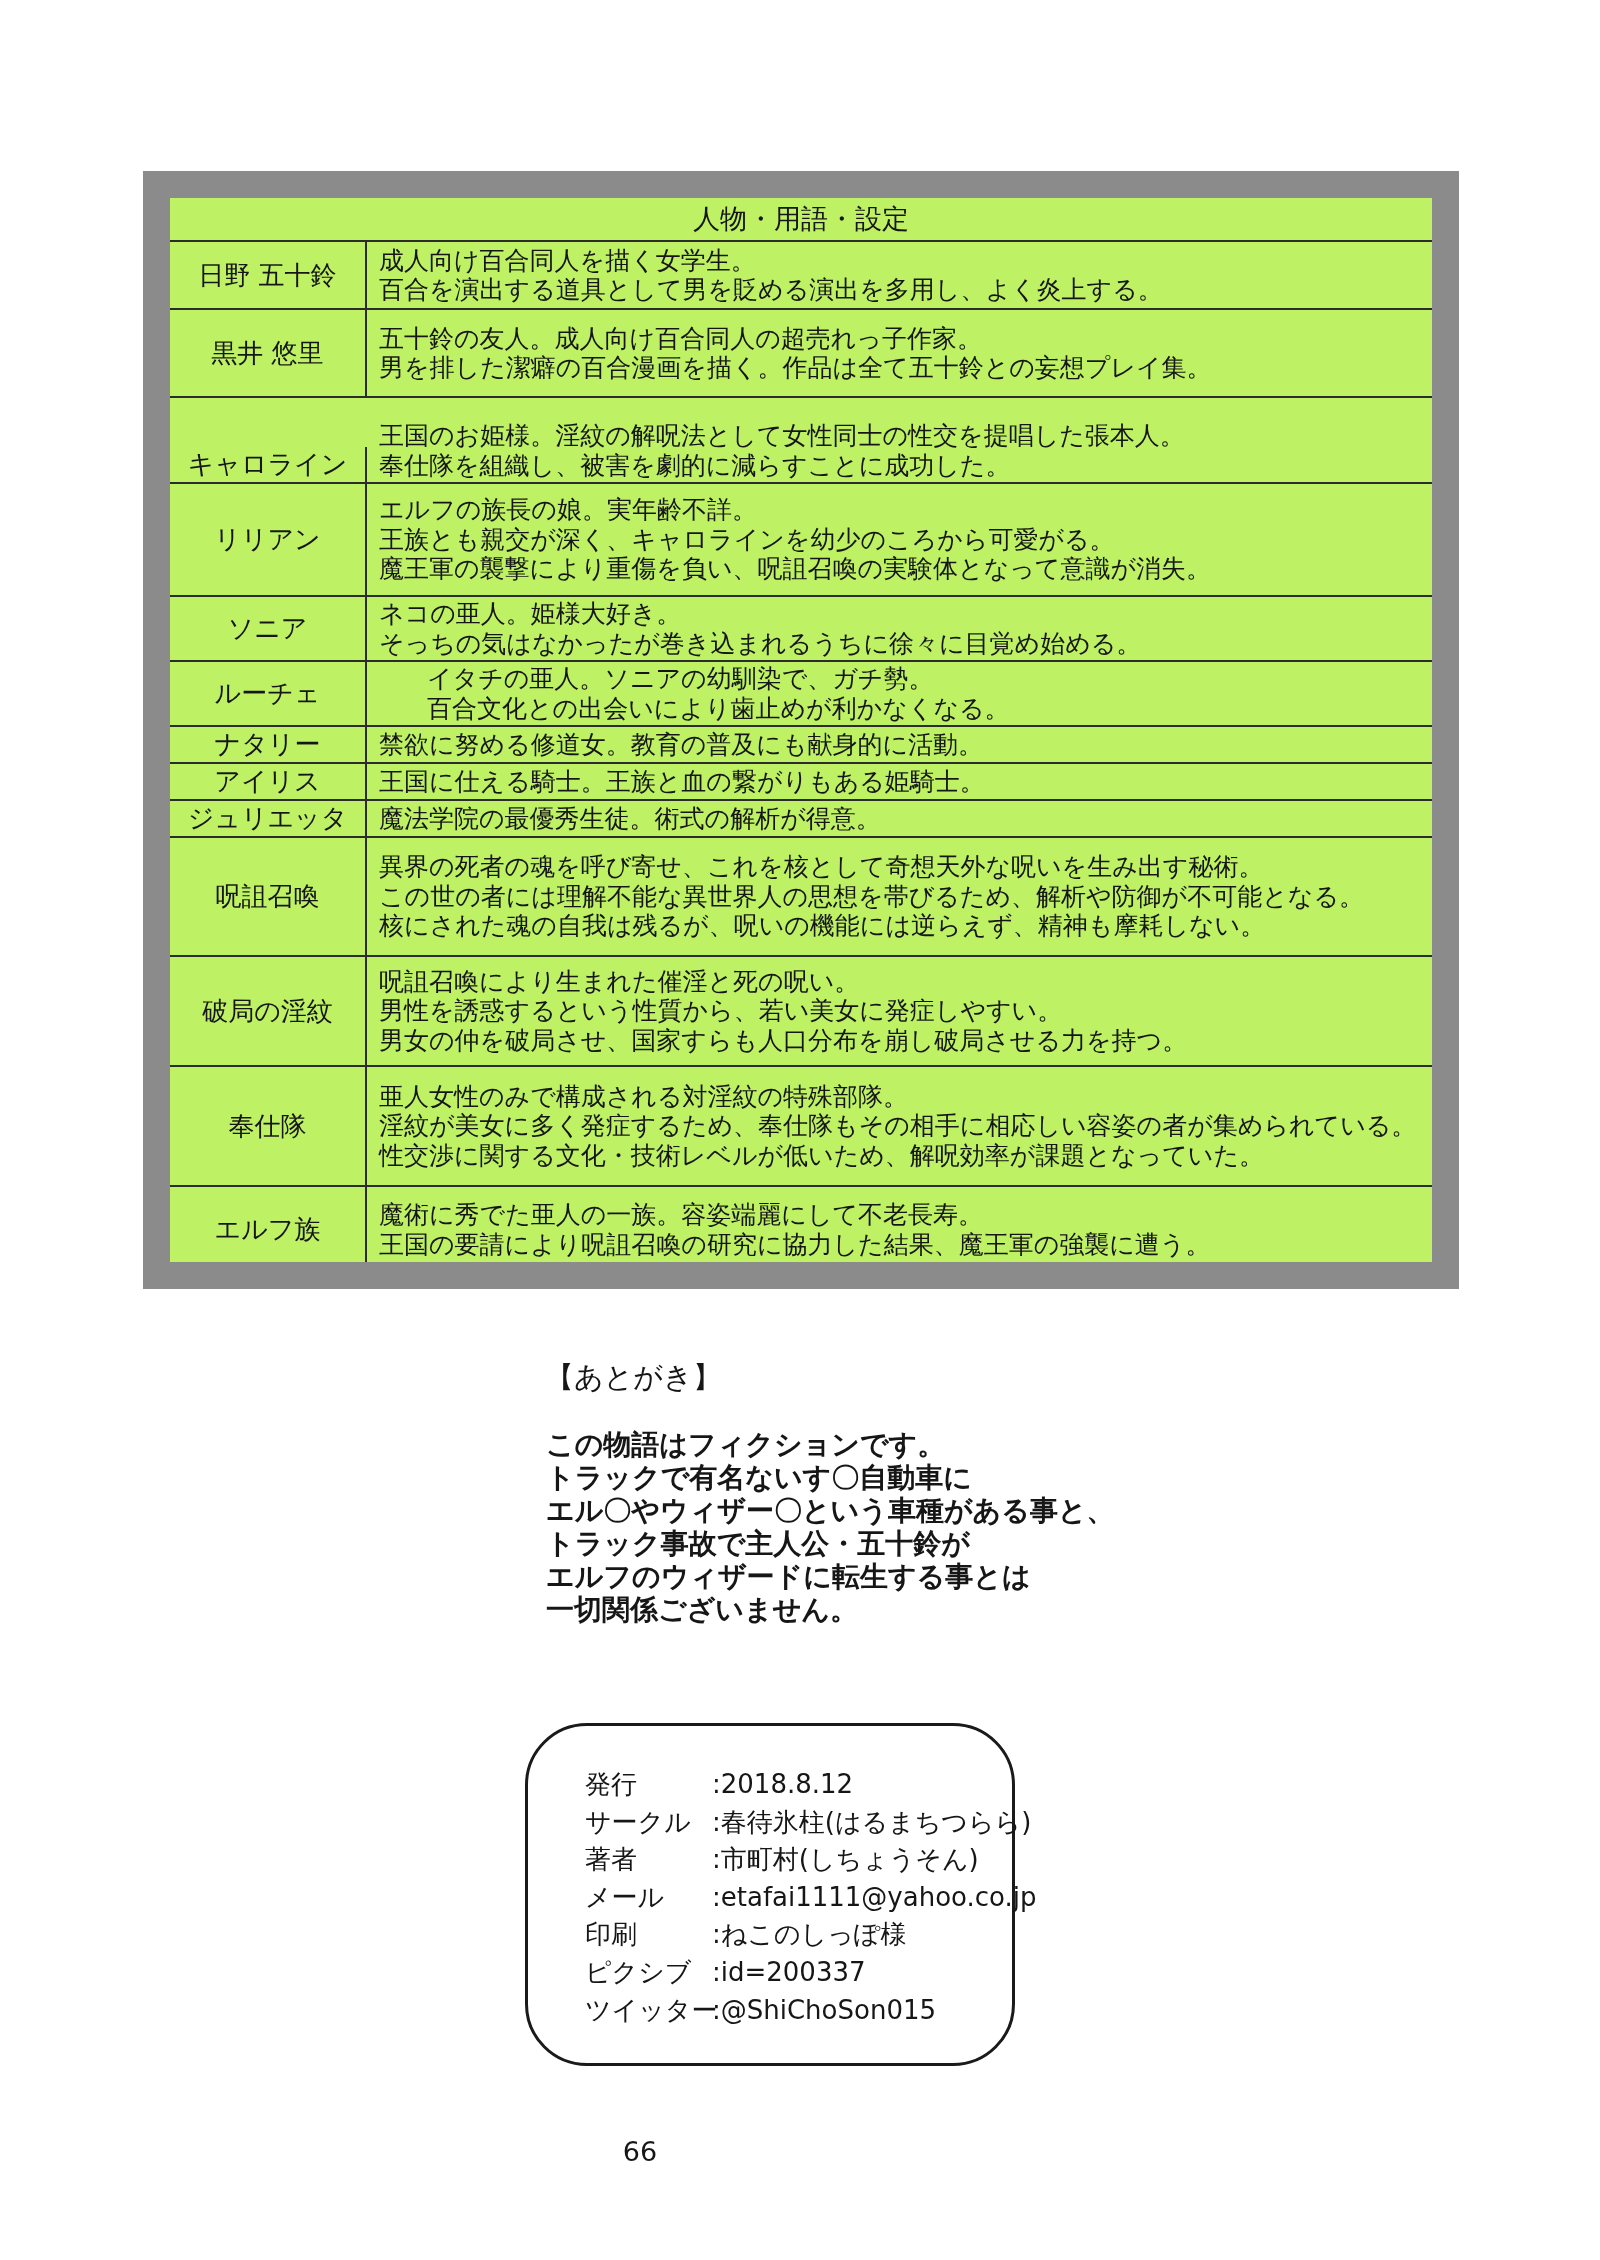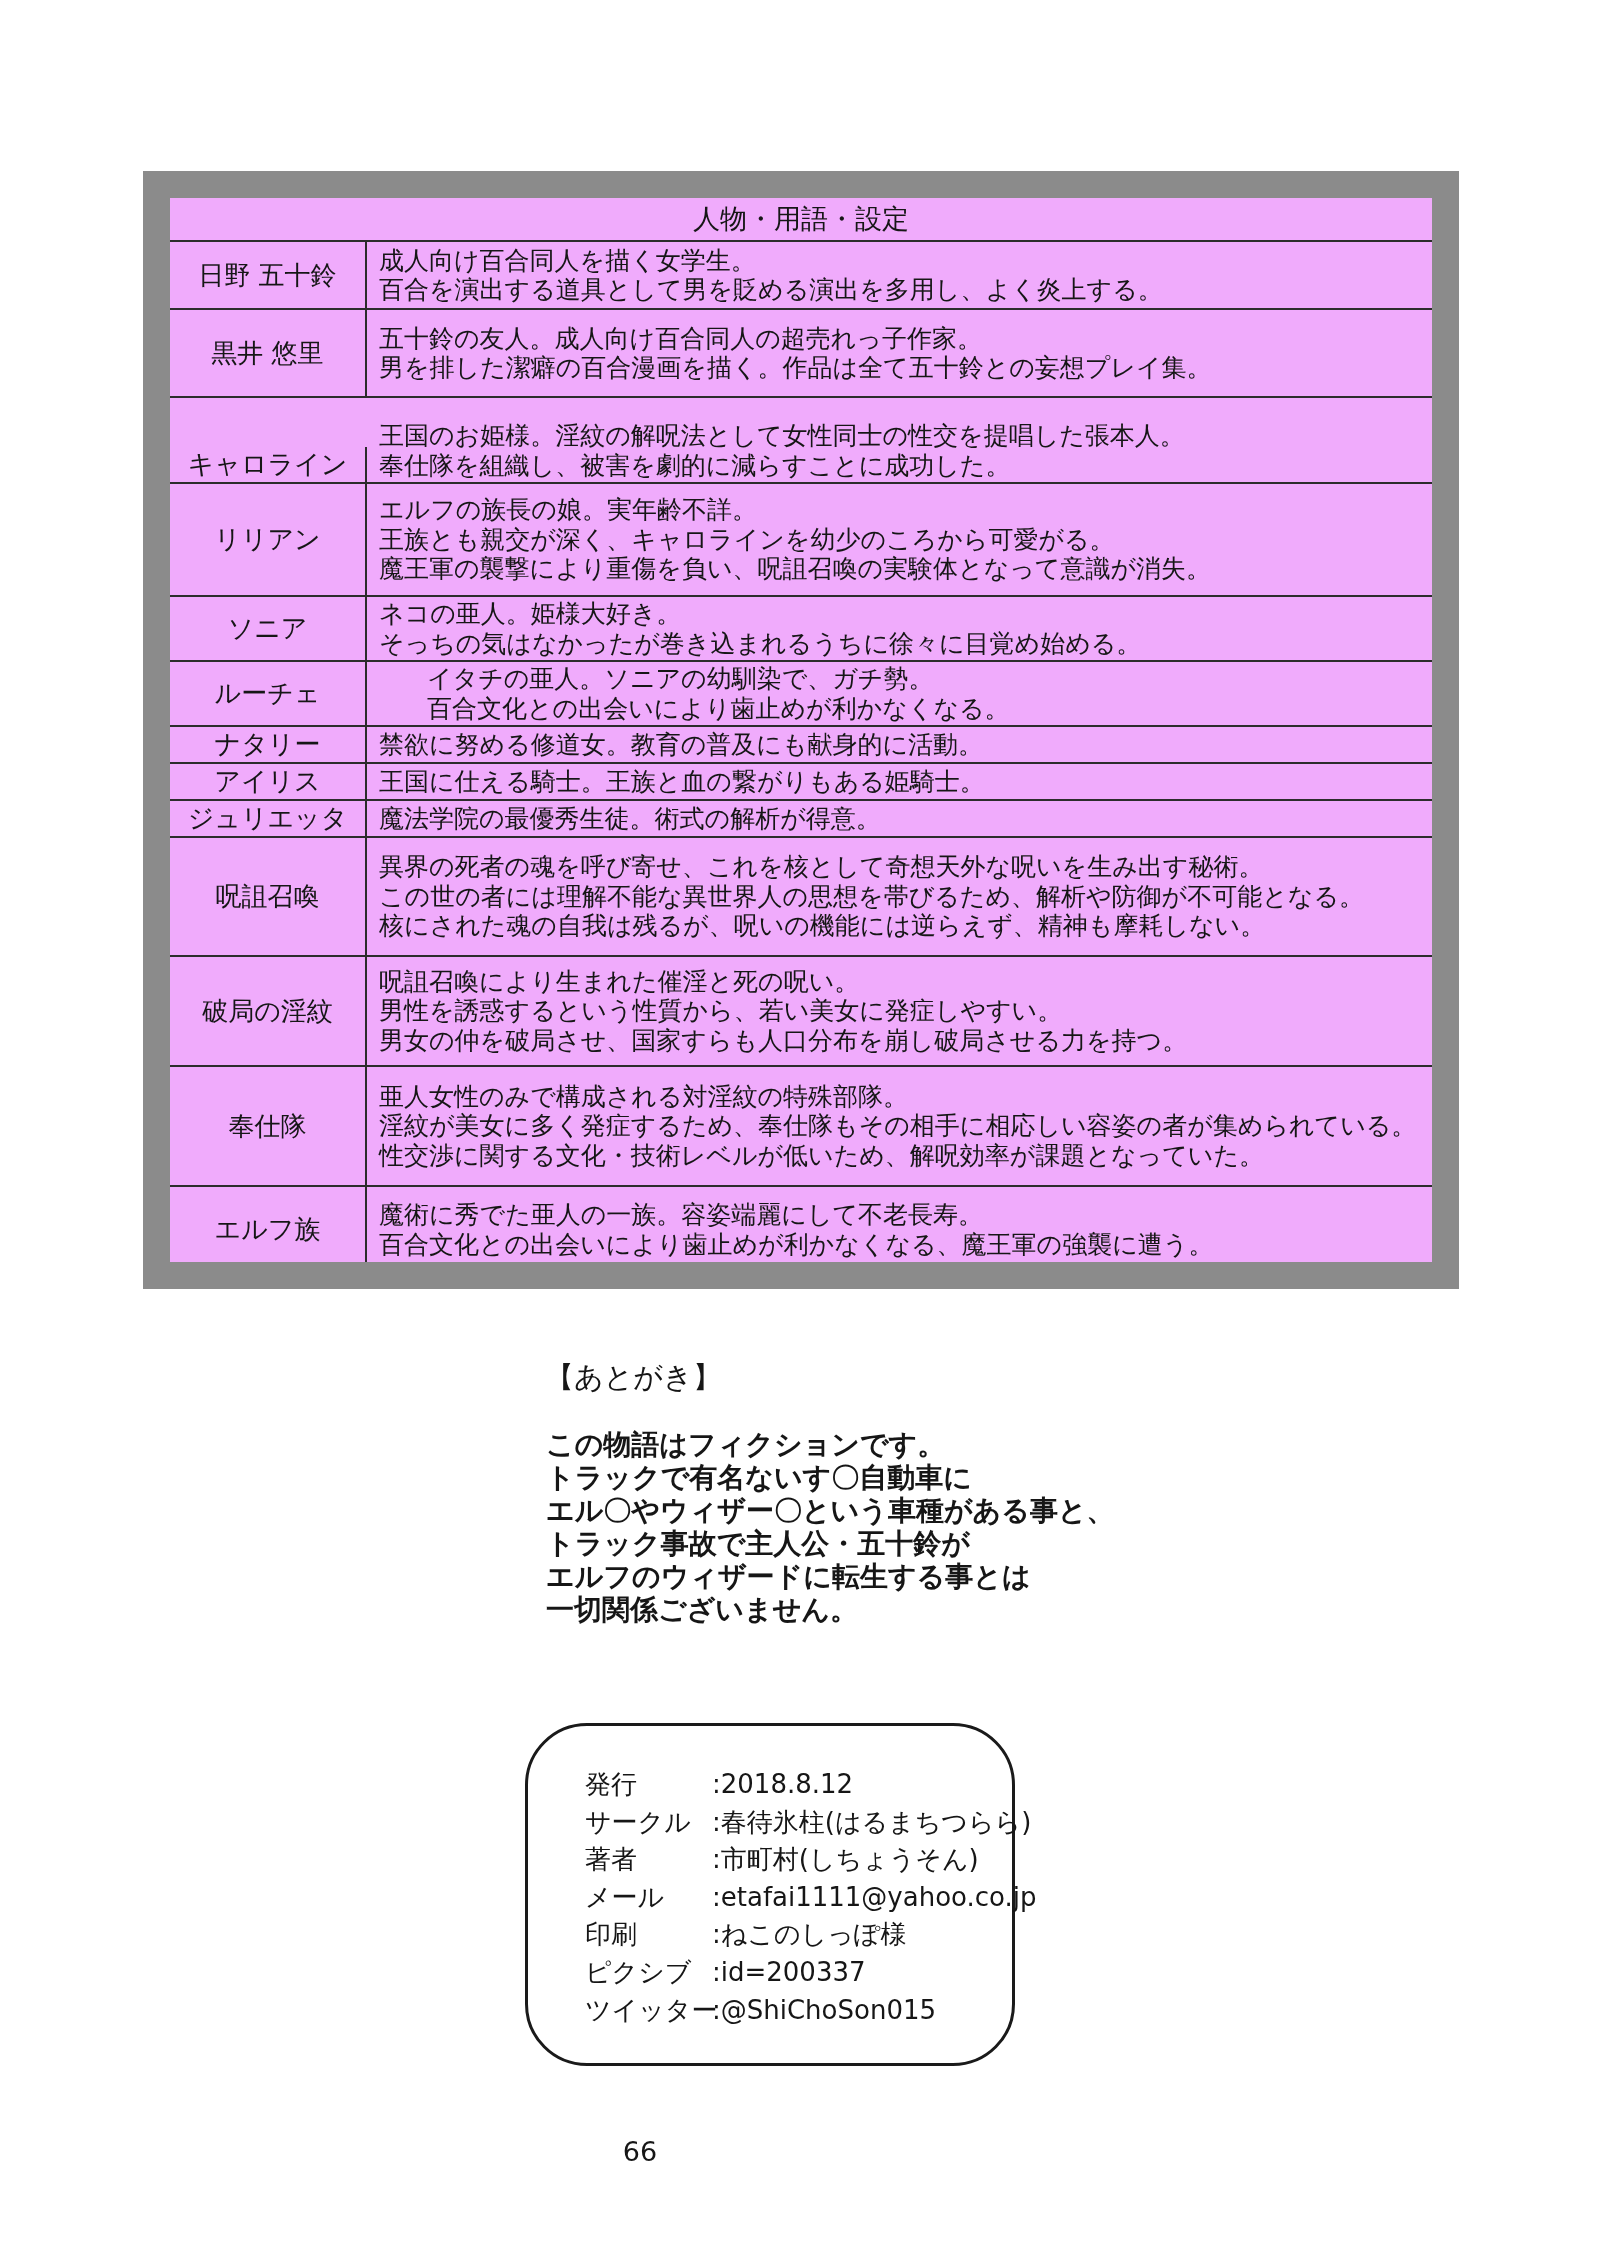--- a/index.html
+++ b/index.html
@@ -4,21 +4,21 @@
 <style>
   html,body{margin:0;padding:0;}
   body{
     width:1600px;height:2260px;position:relative;background:#ffffff;
     font-family:"DejaVu Sans","Liberation Sans",sans-serif;
     color:#161616;-webkit-font-smoothing:antialiased;
   }
   
   .frame{
     position:absolute;left:143px;top:171px;width:1316px;height:1118px;
-    box-sizing:border-box;border:27px solid #8b8b8b;background:#f0abfc;overflow:hidden;
+    box-sizing:border-box;border:27px solid #8b8b8b;background:#bef264;overflow:hidden;
   }
   .table-title{
     height:44px;display:flex;align-items:center;justify-content:center;
     font-size:27px;border-bottom:2px solid #2c2c2c;box-sizing:border-box;
   }
   .trow{display:flex;border-bottom:2px solid #2c2c2c;box-sizing:border-box;}
   .tbody .trow:nth-child(1){min-height:68px;}
   .tbody .trow:nth-child(2){min-height:88px;}
   .tbody .trow:nth-child(3){min-height:86px;align-items:flex-end;}
   .tbody .trow:nth-child(4){min-height:113px;}
@@ -123,21 +123,21 @@
     </div>
     <div class="trow">
       <div class="tname">奉仕隊</div>
       <div class="tdesc">亜人女性のみで構成される対淫紋の特殊部隊。
 淫紋が美女に多く発症するため、奉仕隊もその相手に相応しい容姿の者が集められている。
 性交渉に関する文化・技術レベルが低いため、解呪効率が課題となっていた。</div>
     </div>
     <div class="trow">
       <div class="tname">エルフ族</div>
       <div class="tdesc">魔術に秀でた亜人の一族。容姿端麗にして不老長寿。
-百合文化との出会いにより歯止めが利かなくなる、魔王軍の強襲に遭う。</div>
+王国の要請により呪詛召喚の研究に協力した結果、魔王軍の強襲に遭う。</div>
     </div>
     <div class="trow">
       <div class="tname">魔王</div>
       <div class="tdesc">やべー奴。</div>
     </div>
   </div>
 </div>
 
 <div class="aw-heading">【あとがき】</div>
 <div class="aw-body">

